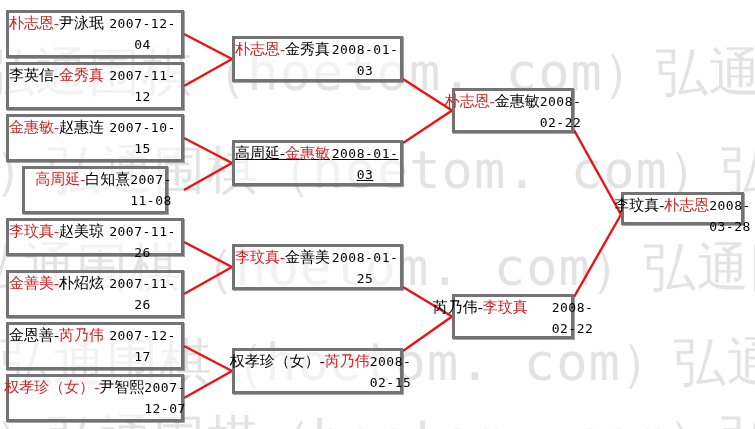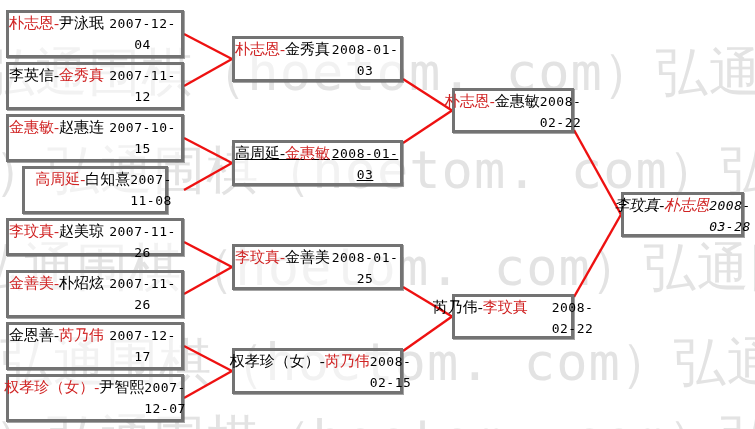--- a/index.html
+++ b/index.html
@@ -147,18 +147,18 @@
 
   <div class="box" style="left:452px; top:88px; width:122px; height:45px;">
     <div class="names"><span class="p1 red">朴志恩</span><span class="sep red">-</span><span class="p2">金惠敏</span></div>
     <div class="date">2008-02-22</div>
   </div>
   <div class="box" style="left:452px; top:294px; width:122px; height:45px;gap:24px;">
     <div class="names"><span class="p1">芮乃伟</span><span class="sep">-</span><span class="p2 red">李玟真</span></div>
     <div class="date">2008-02-22</div>
   </div>
 
-  <div class="box" style="left:621px; top:192px; width:123px; height:45px;font-style:italic;">
+  <div class="box" style="left:621px; top:192px; width:123px; height:33px;">
     <div class="names"><span class="p1">李玟真</span><span class="sep">-</span><span class="p2 red">朴志恩</span></div>
     <div class="date">2008-03-28</div>
   </div>
 
 </div>
 
 </body></html>

